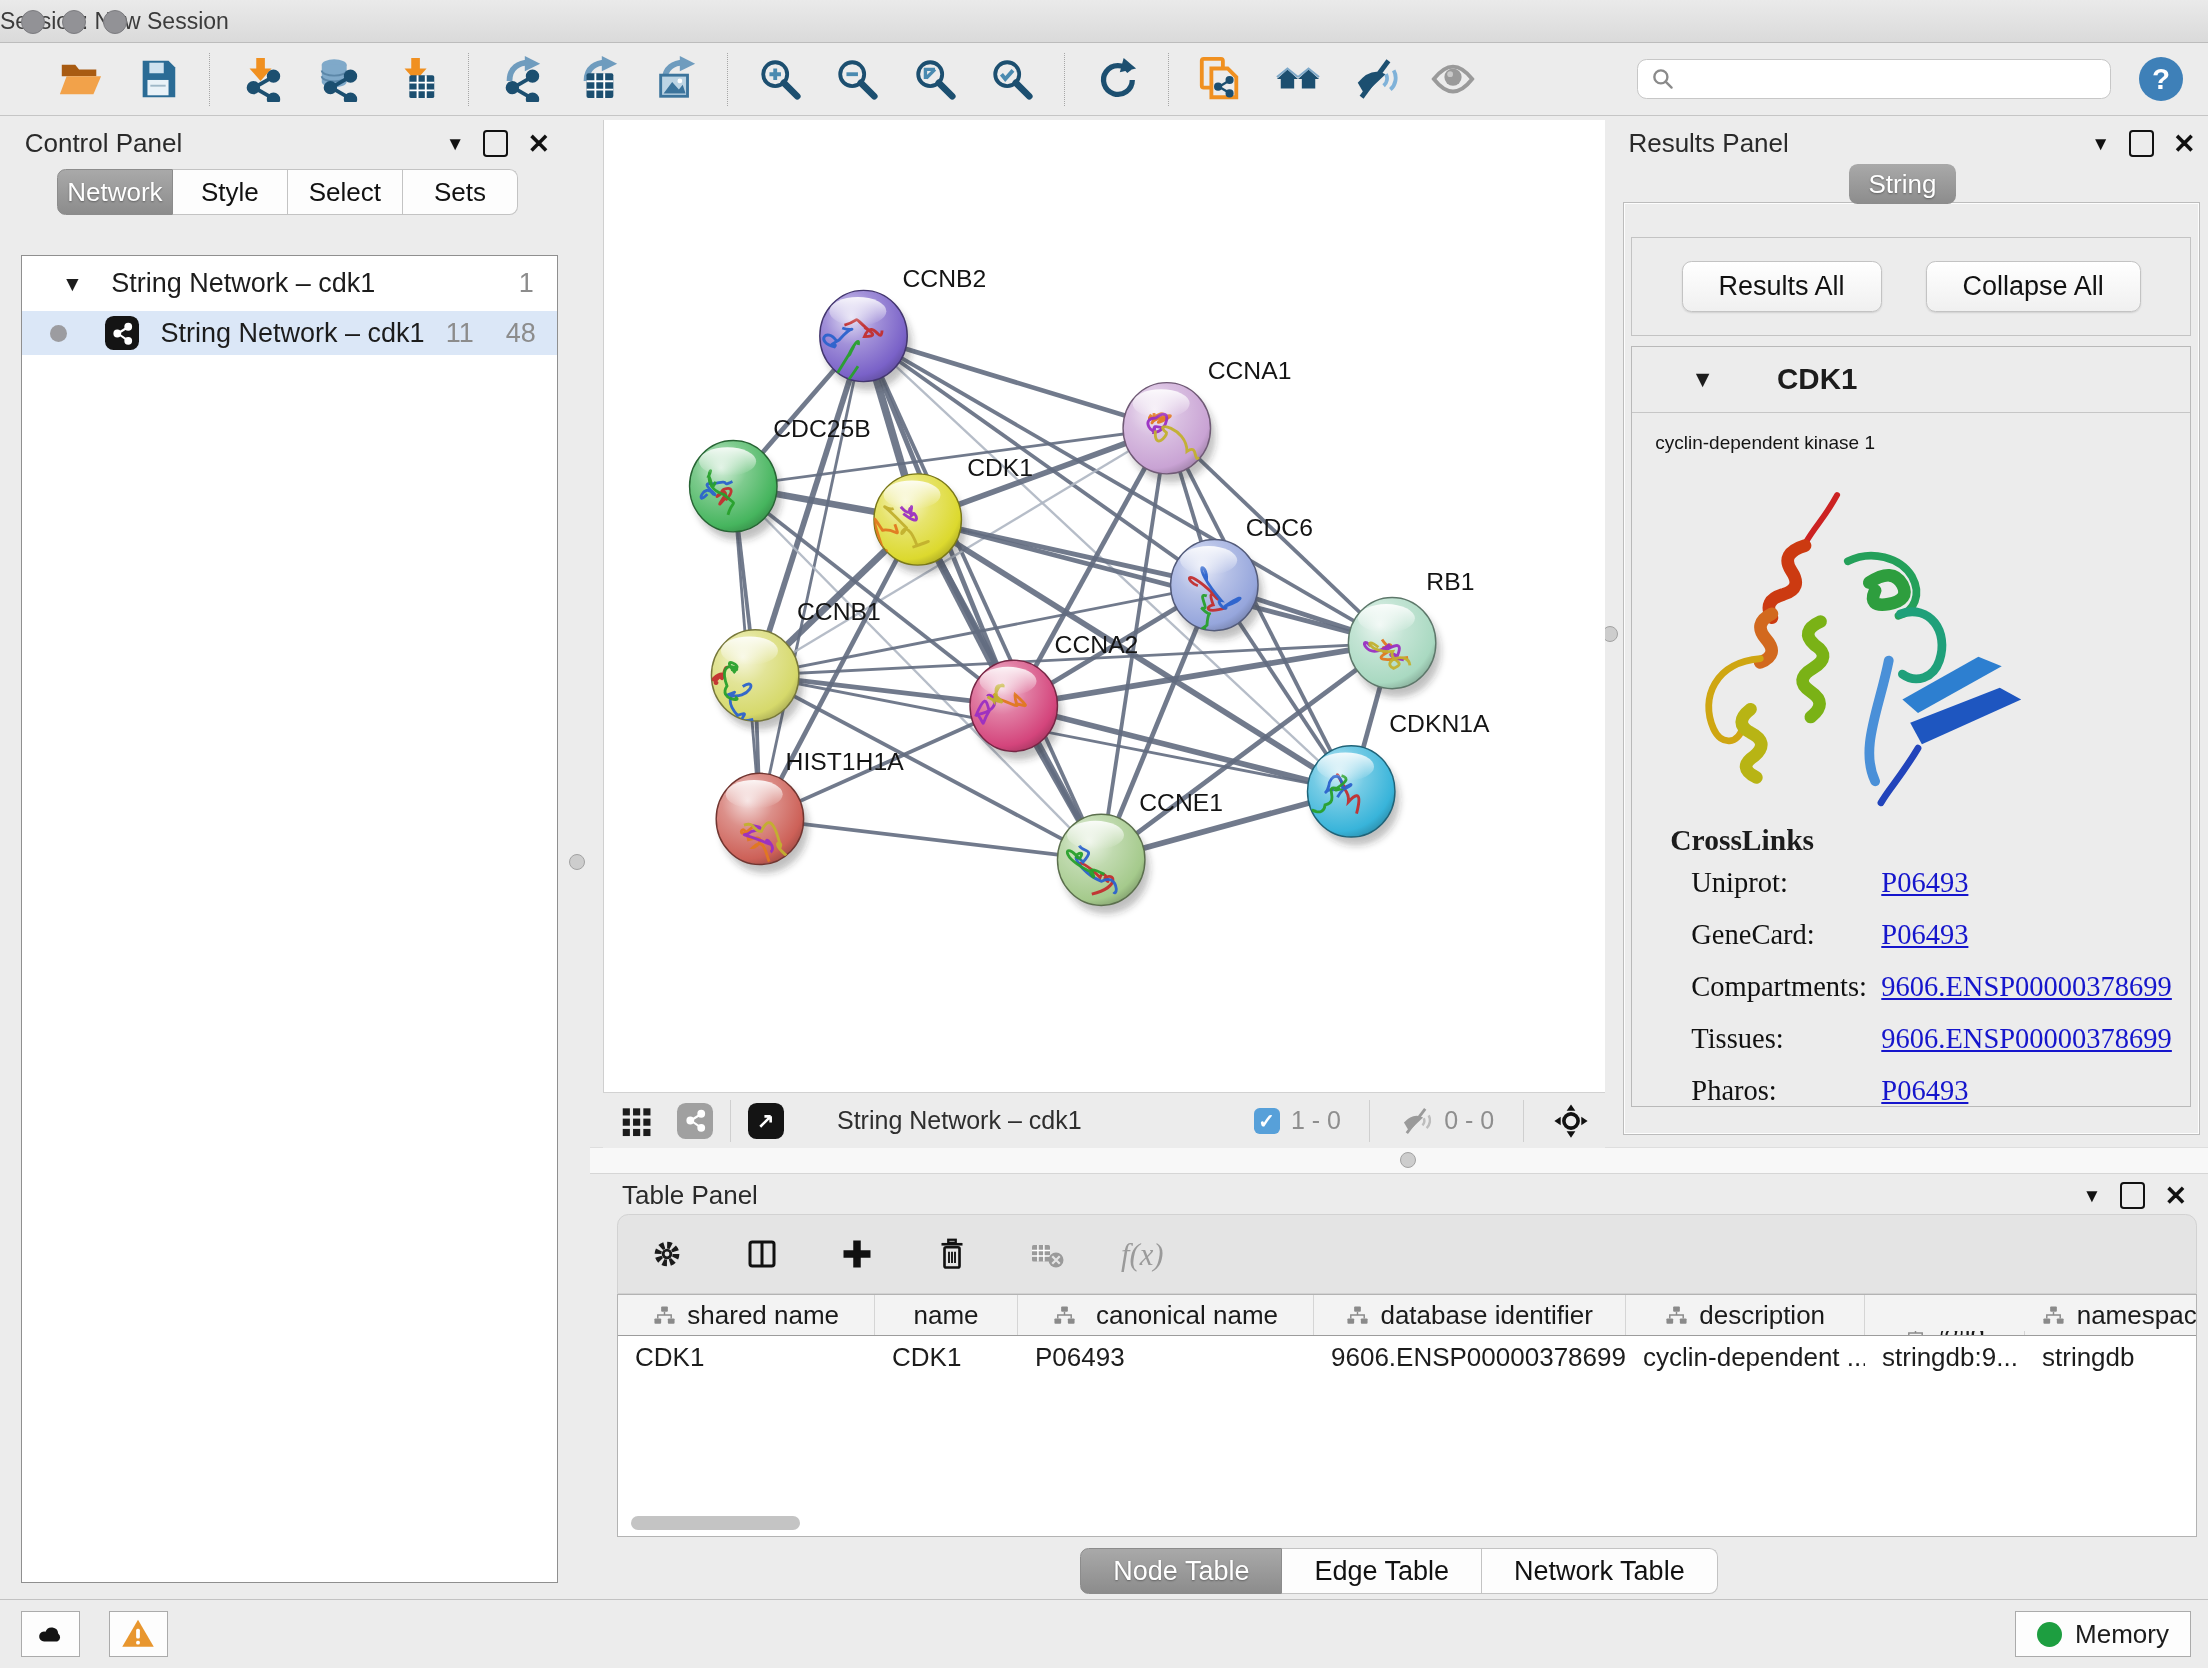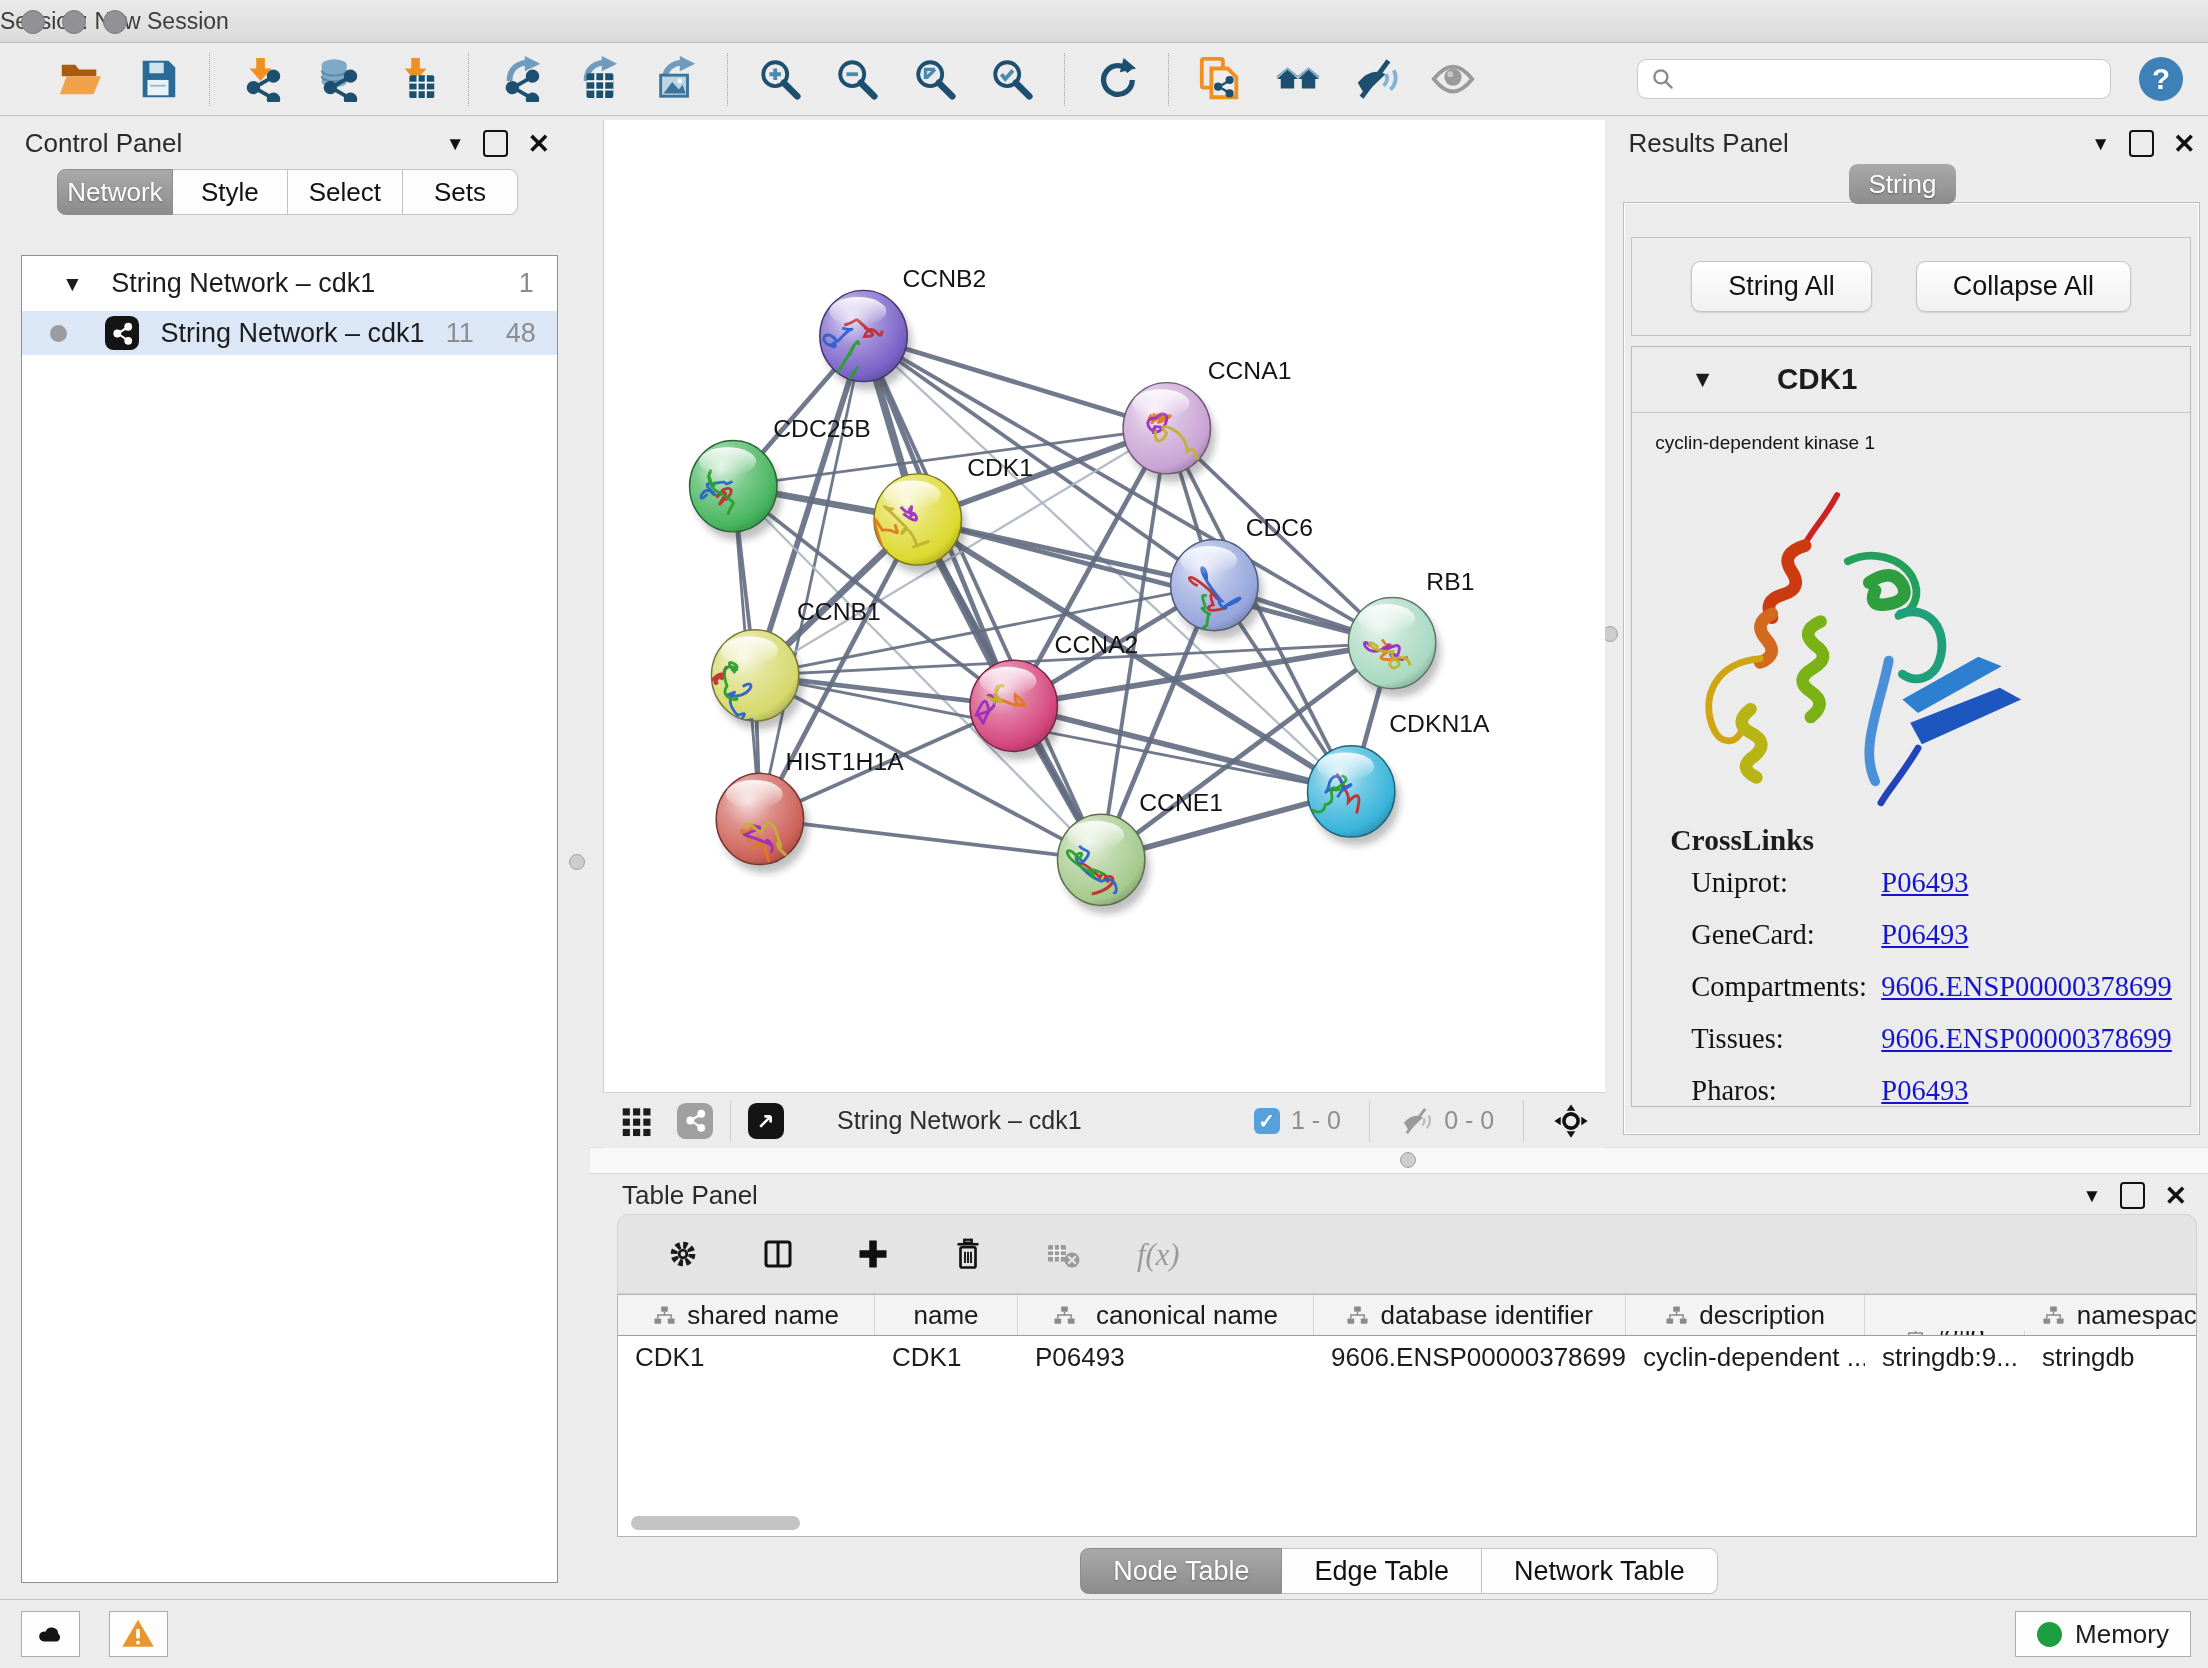--- a/index.html
+++ b/index.html
@@ -68,21 +68,21 @@
   .rp-desc{font-size:19px;margin:19px 0 0 23px;color:#141414}
   .rp-protein{margin:13.3px 0 0 25px}
   .rp-cross{font-family:"Liberation Serif",serif;margin:5.7px 0 0 38px}
   .rp-cross .ct{font-weight:bold;font-size:29.5px;margin-bottom:9.5px}
   .crossrow{display:flex;font-size:28.5px;margin-bottom:20px}
   .crossrow .cl{width:190px;margin-left:21px;color:#111}
   .crossrow .cv{color:#1515cc;text-decoration:underline}
   
   .table-panel{position:absolute;left:590px;top:1172px;right:0;height:428px}
   .tp-head{padding:7.6px 21px 0 32px}
-  .tp-toolbar{position:absolute;left:27px;right:11.4px;top:42px;height:80px;background:#e4e4e4;border:1px solid #d2d2d2;border-radius:11.4px 11.4px 0 0;display:flex;align-items:center;gap:46px;padding-left:40px;box-sizing:border-box}
+  .tp-toolbar{position:absolute;left:27px;right:11.4px;top:42px;height:80px;background:#e4e4e4;border:1px solid #d2d2d2;border-radius:11.4px 11.4px 0 0;display:flex;align-items:center;gap:46px;padding-left:24px;box-sizing:border-box}
   .tp-table{position:absolute;left:27px;right:11.4px;top:122px;height:243px;background:#fff;border:1px solid #b3b3b3;overflow:hidden;box-sizing:border-box}
   .tp-hrow{display:flex;height:40px;background:#f3f3f3;border-bottom:1.9px solid #9c9c9c}
   .tp-hcell{display:flex;align-items:center;justify-content:center;gap:11.4px;font-size:26px;color:#1a1a1a;border-right:1px solid #d5d5d5;box-sizing:border-box;overflow:hidden;white-space:nowrap;flex:0 0 auto}
   .tp-drow{display:flex;height:42px;align-items:center}
   .tp-dcell{padding-left:17px;font-size:26px;box-sizing:border-box;overflow:hidden;white-space:nowrap;flex:0 0 auto}
   .tp-scroll{position:absolute;left:13.3px;bottom:5.7px;width:169px;height:14.3px;border-radius:7.6px;background:#c4c4c4}
   .tp-tabs{position:absolute;bottom:5.7px;left:0;right:0;display:flex;justify-content:center}
   .tp-tabs .tabseg{width:auto;padding:6.7px 32px;font-size:27px}
   
   .statusbar{position:absolute;left:0;right:0;bottom:0;height:68px;border-top:1px solid #c2c2c2;background:#ececec;display:flex;align-items:center}
@@ -664,21 +664,21 @@
     <span>Results Panel</span>
     <span class="pbtns">
       <span class="pbtn-min">▼</span>
       <span class="pbtn-float"></span>
       <span class="pbtn-close">✕</span>
     </span>
   </div>
   <div class="rp-tab">String</div>
   <div class="rp-box">
     <div class="rp-expand">
-      <span class="rp-btn">String All</span>
+      <span class="rp-btn">Results All</span>
       <span class="rp-btn">Collapse All</span>
     </div>
     <div class="rp-card">
       <div class="rp-card-head">
         <span class="tri">▼</span>
         <span class="nm">CDK1</span>
       </div>
       <div class="rp-desc">cyclin-dependent kinase 1</div>
       <div class="rp-protein">
         <svg viewBox="0 0 420 360" width="409" height="352">

